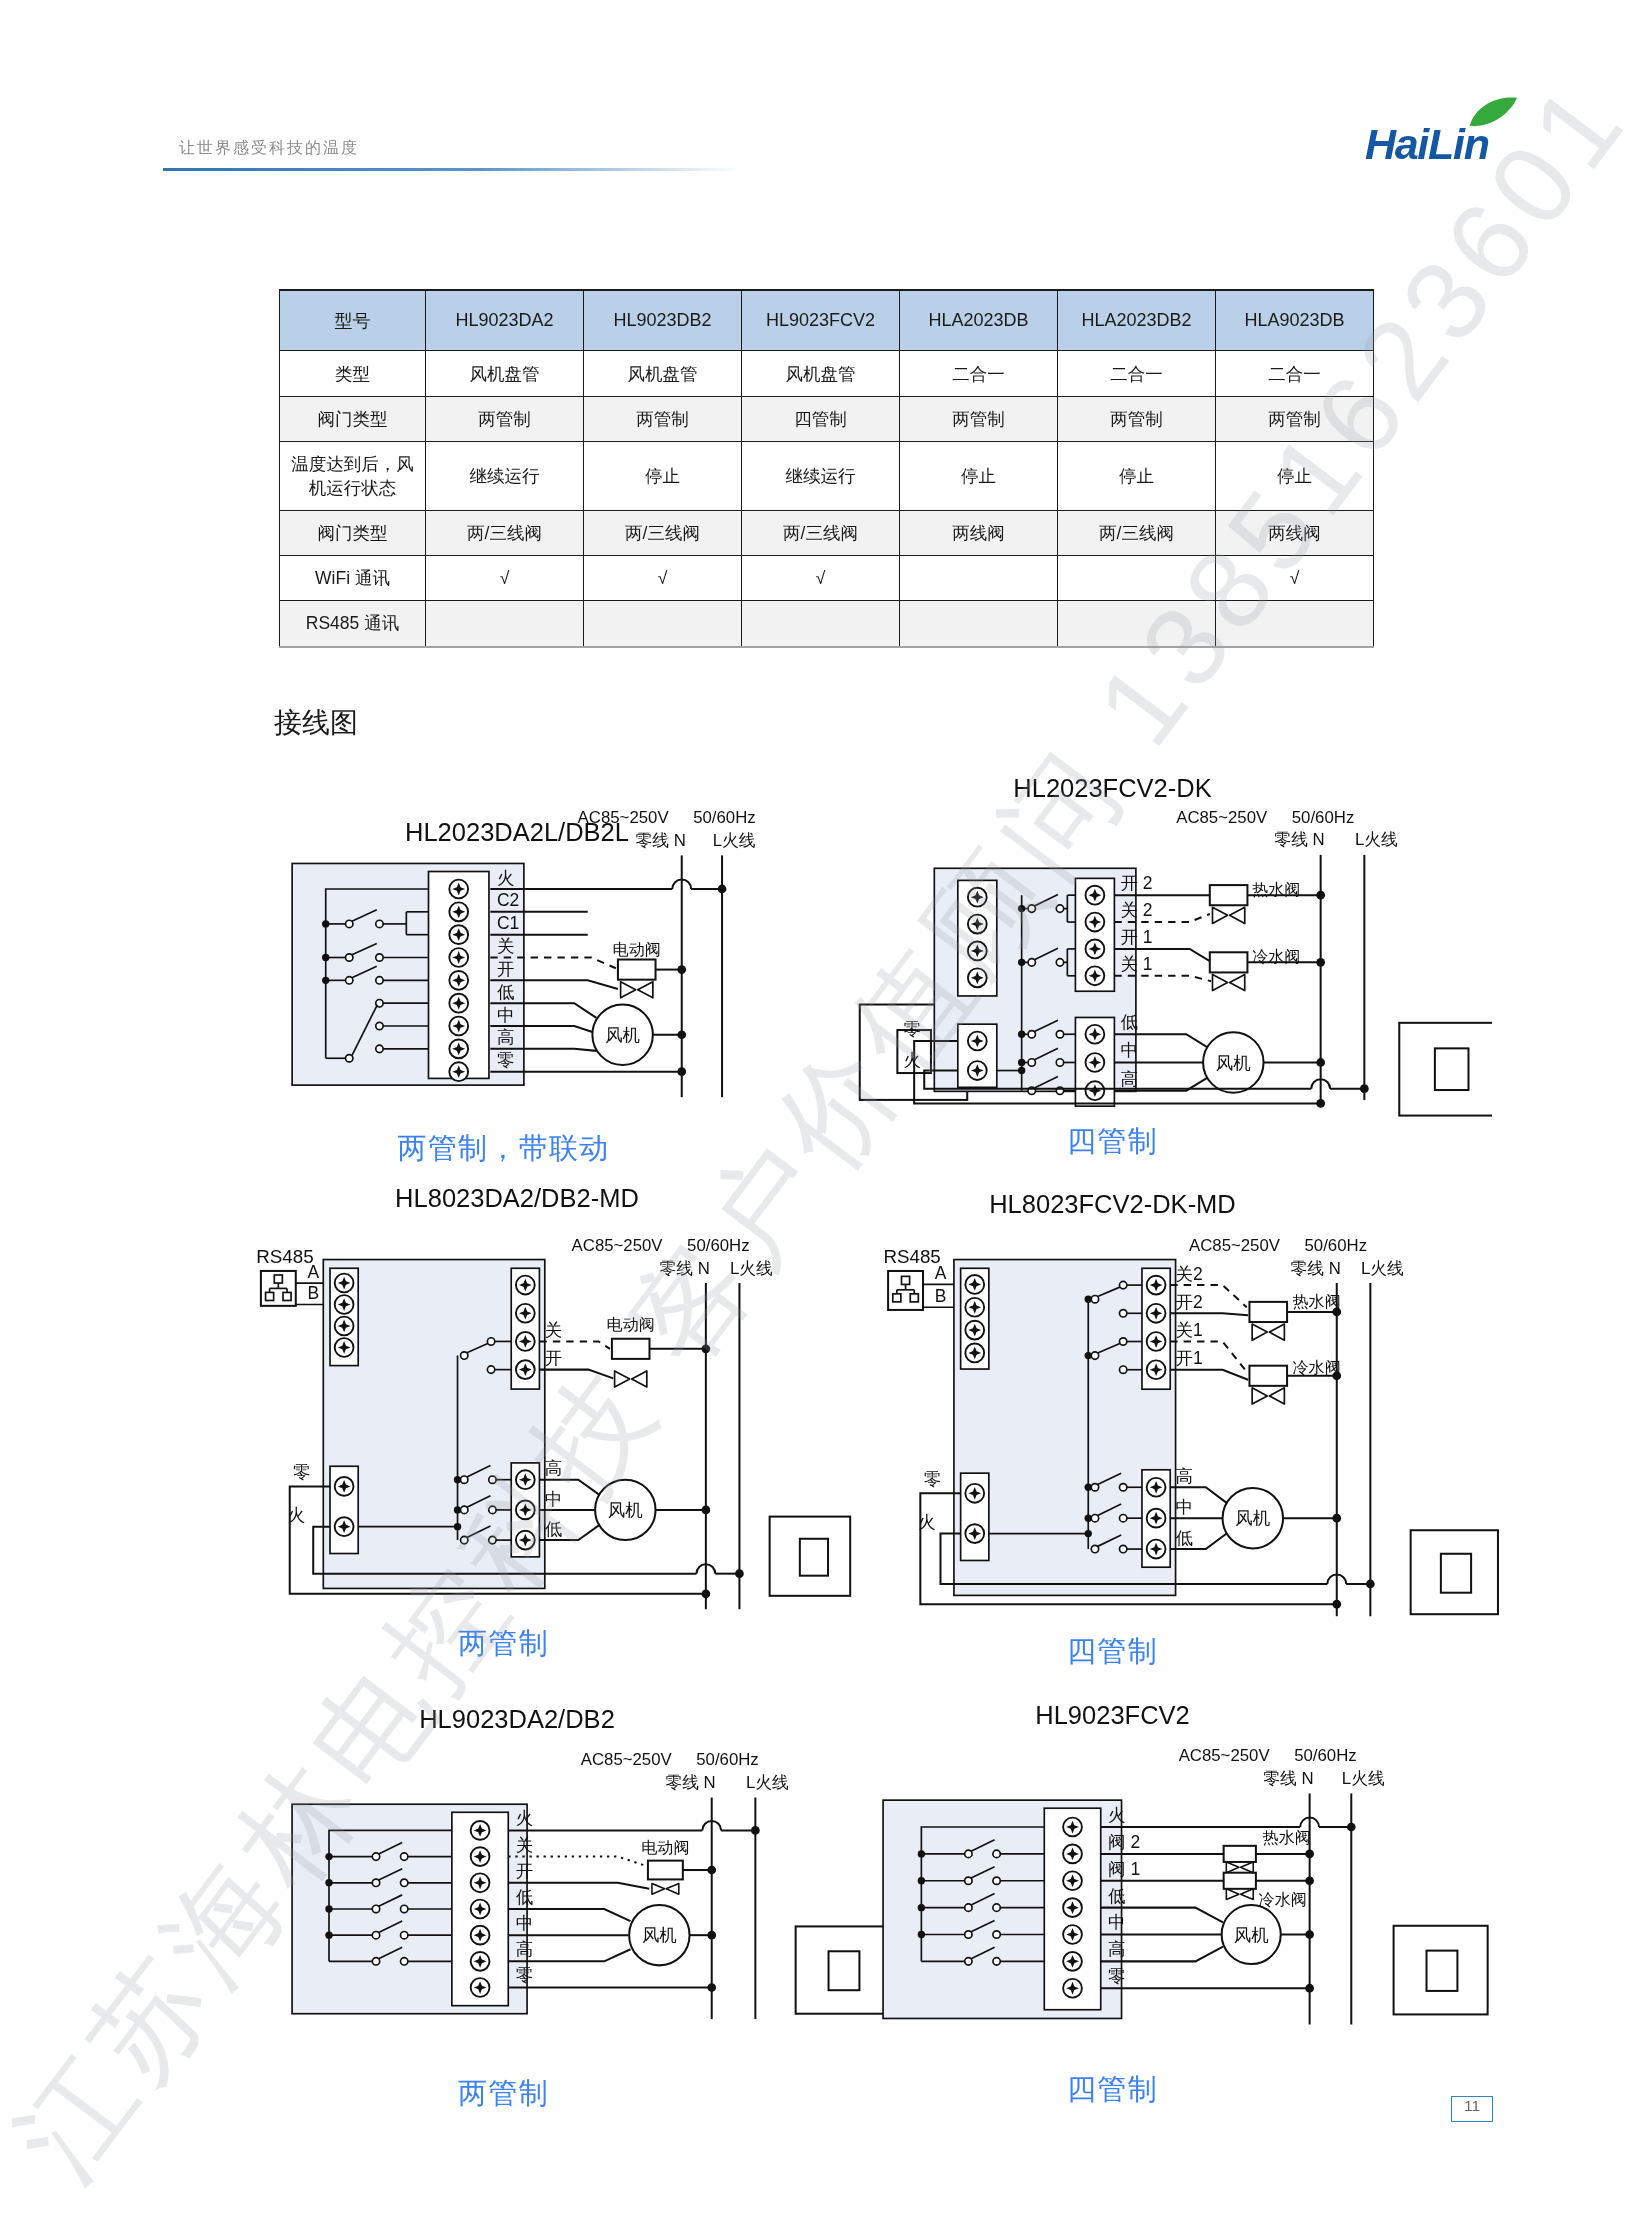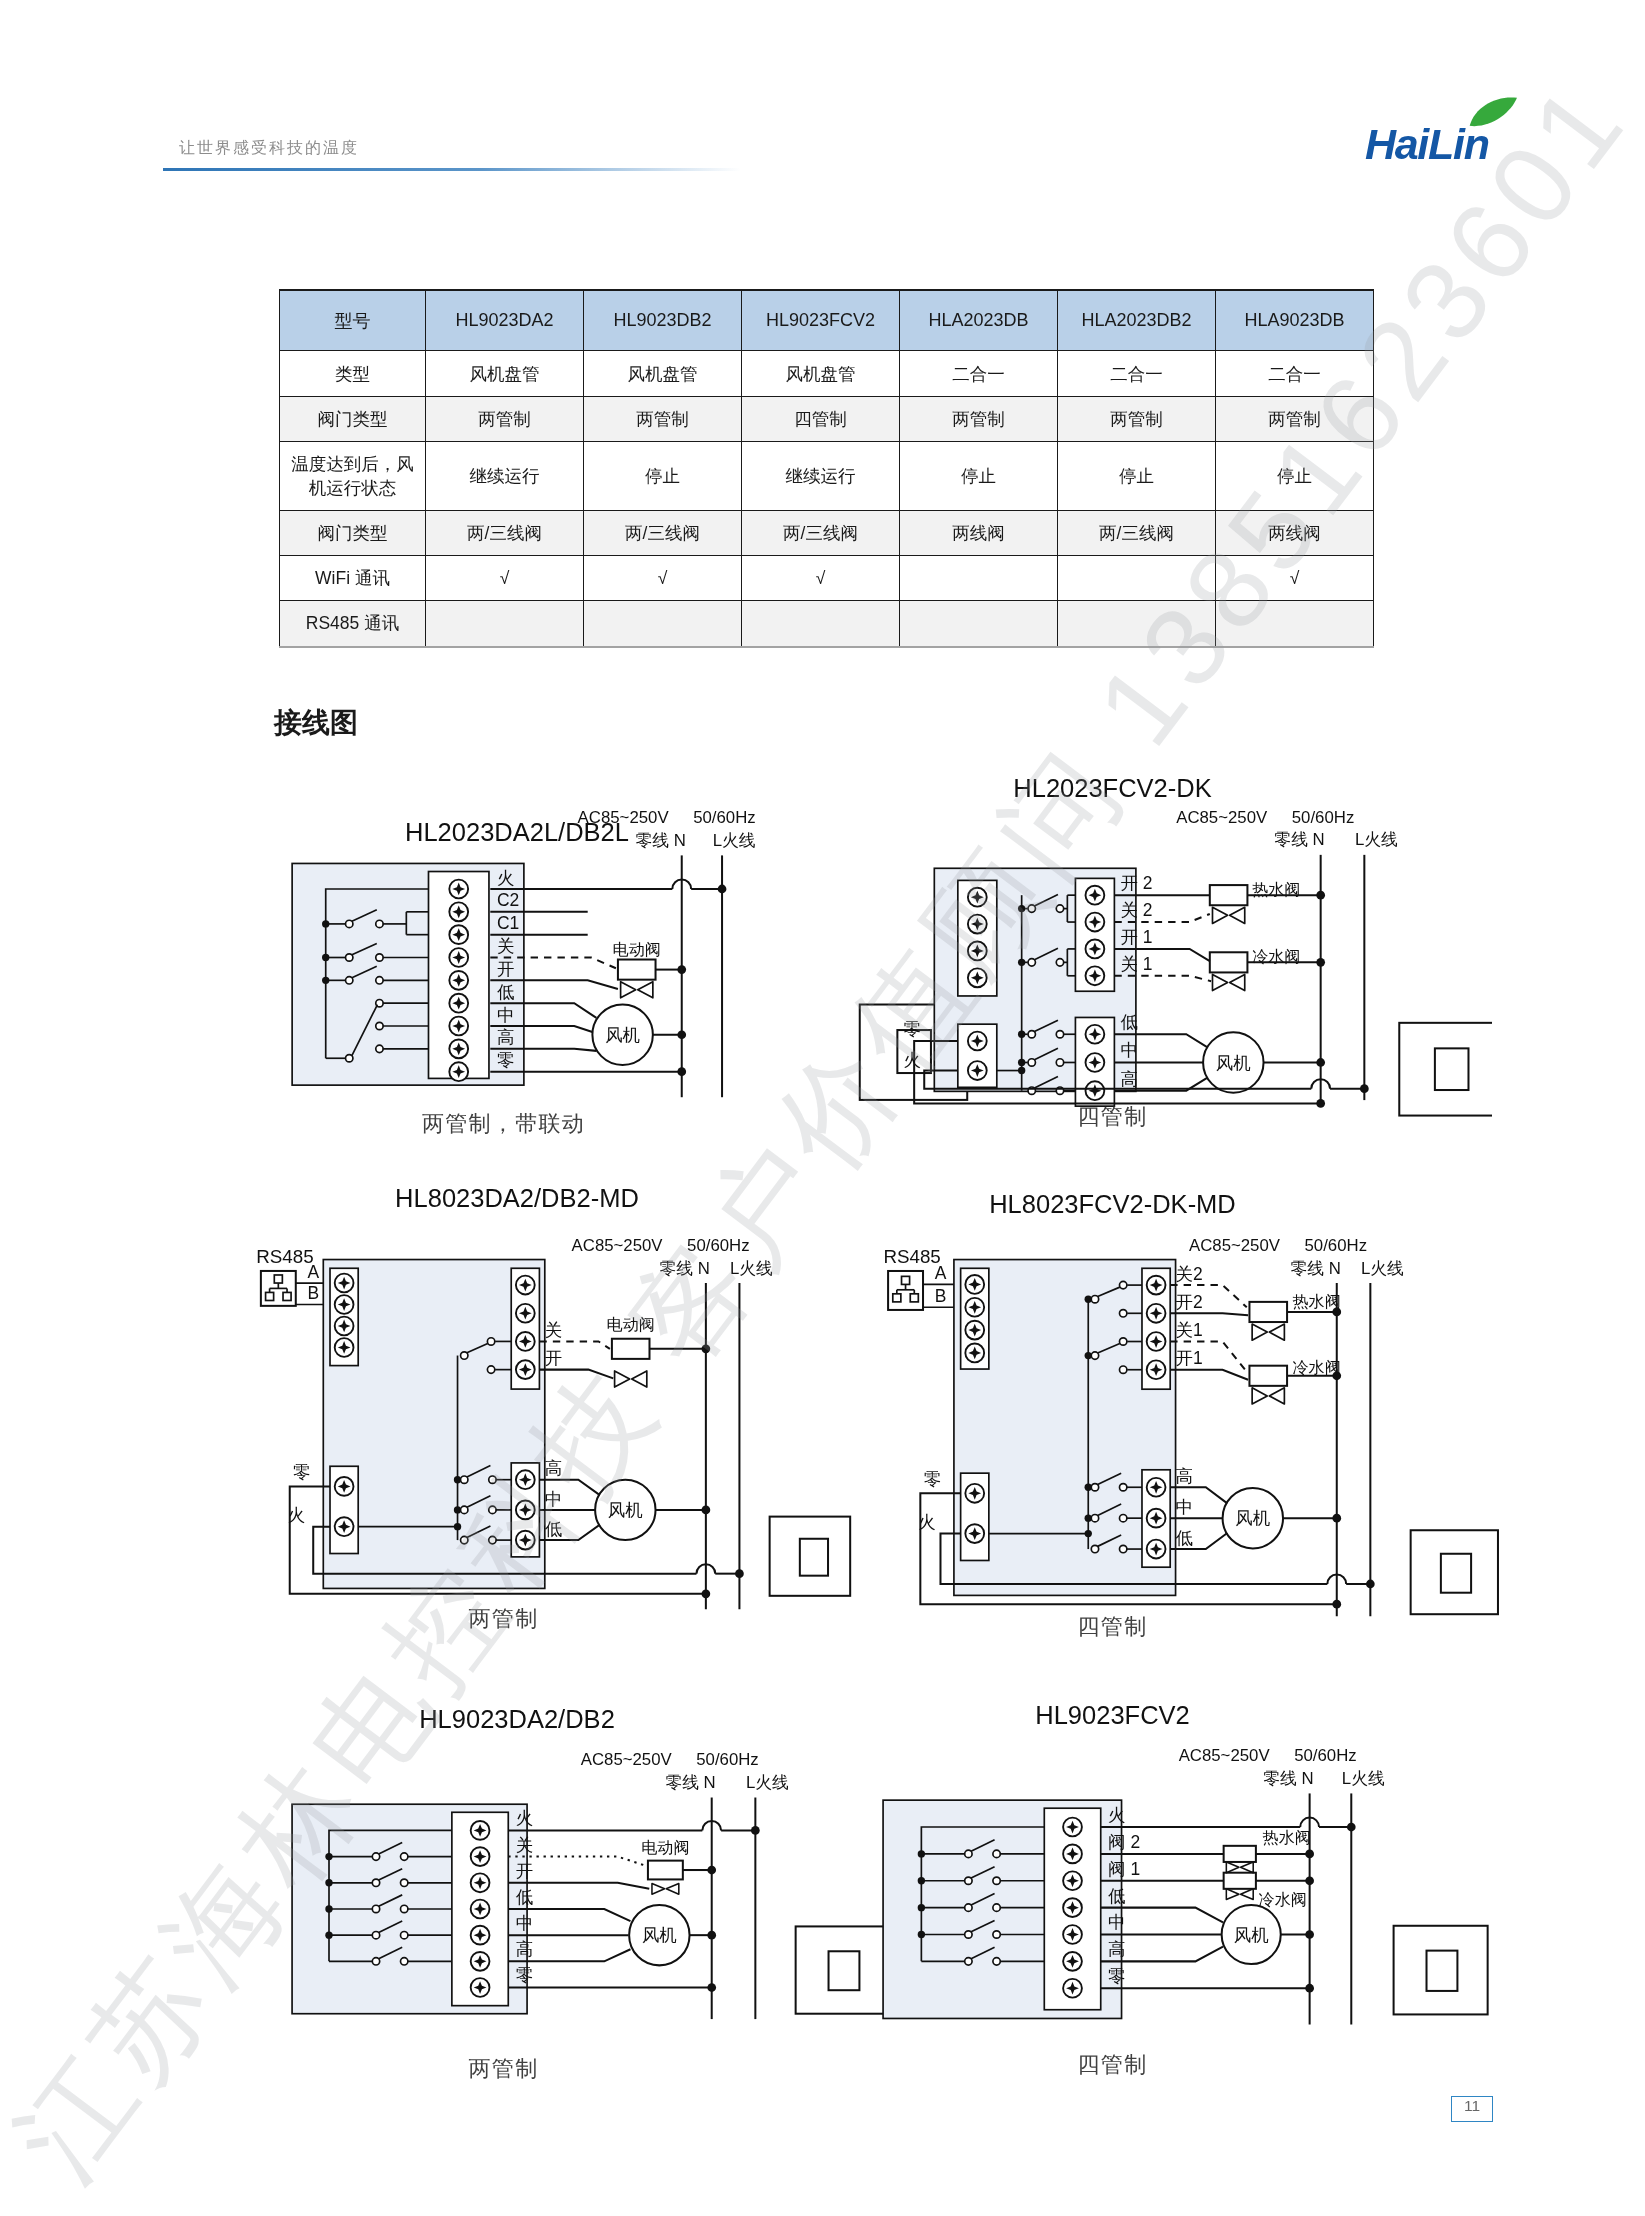--- a/index.html
+++ b/index.html
@@ -15,23 +15,23 @@
   #spec-table{left:279px;top:289px;width:1095px;}
   table{border-collapse:collapse;width:100%;table-layout:fixed;}
   th,td{border:1.3px solid #1a1a1a;text-align:center;vertical-align:middle;font-weight:400;padding:2.7px 4px;}
   th{background:#b9d0e8;height:54px;font-size:18px;}
   td{font-size:17.5px;}
   tr.alt td{background:#f2f2f2;}
   tr.h58 td{height:39px;} tr.h92 td{height:62px;}
   thead th{border-top:2px solid #1a1a1a;text-align:center;}
   tbody tr:last-child td{border-bottom:2px solid #a3a3a3;}
   
-  #section-title{left:274px;top:704px;font-size:28px;font-weight:700;}
+  #section-title{left:274px;top:704px;font-size:28px;font-weight:400;}
   .dtitle{font-size:25.5px;text-align:center;color:#111;}
-  .dcaption{font-size:22px;text-align:center;color:#404040;letter-spacing:1.3px;}
+  .dcaption{font-size:29px;text-align:center;color:#3b82f6;letter-spacing:1.3px;margin-top:20px;}
   
   .wire{stroke:#111;stroke-width:3;fill:none;}
   .wire2{stroke:#111;stroke-width:2.5;fill:none;}
   .dash{stroke-dasharray:11 9;}
   .dots{stroke-dasharray:3.5 7;}
   .device{fill:#e9eef6;stroke:#111;stroke-width:2.5;}
   .strip{fill:#fff;stroke:#111;stroke-width:2.5;}
   .boxln{fill:none;stroke:#111;stroke-width:3;}
   .dot{fill:#111;stroke:none;}
   .swc{fill:#fff;stroke:#111;stroke-width:2.5;}

